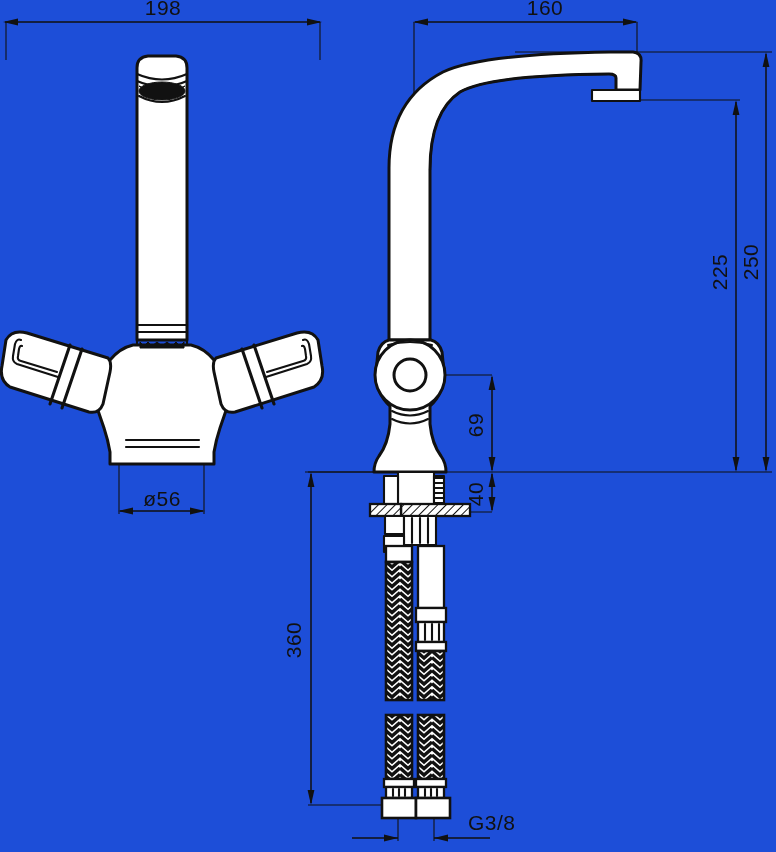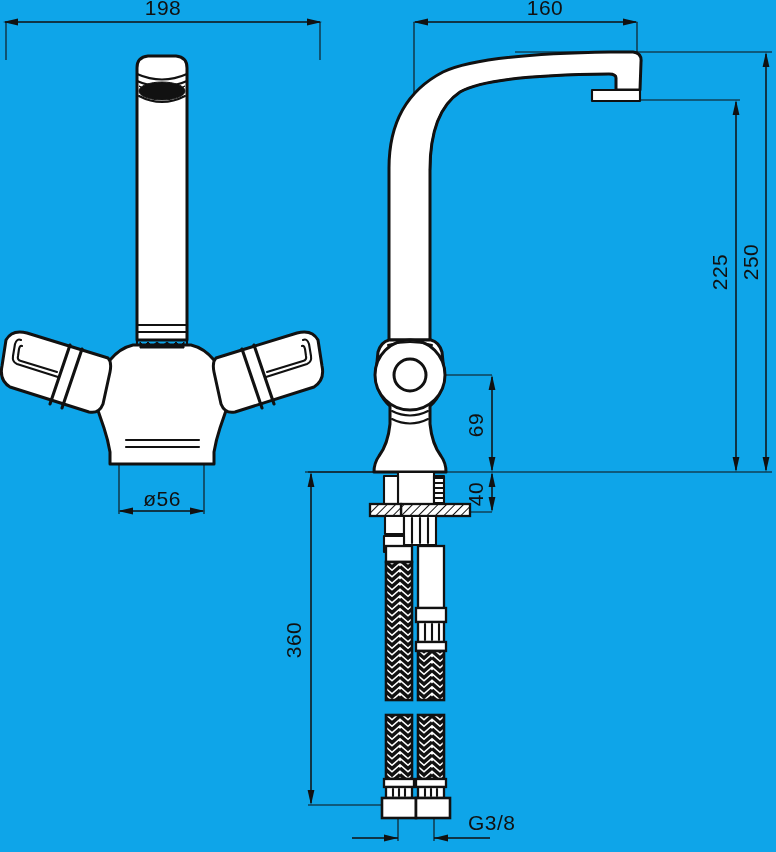--- a/index.html
+++ b/index.html
@@ -10,21 +10,21 @@
   body {
     width: 776px;
     height: 852px;
     font-family: "Liberation Sans", sans-serif;
     overflow: hidden;
   }
   #drawing-root {
     position: relative;
     width: 776px;
     height: 852px;
-    background: #0ea5e9;
+    background: #1d4ed8;
   }
   svg.sheet {
     position: absolute;
     top: 0;
     left: 0;
     width: 776px;
     height: 852px;
     display: block;
   }
   .dim-text {

